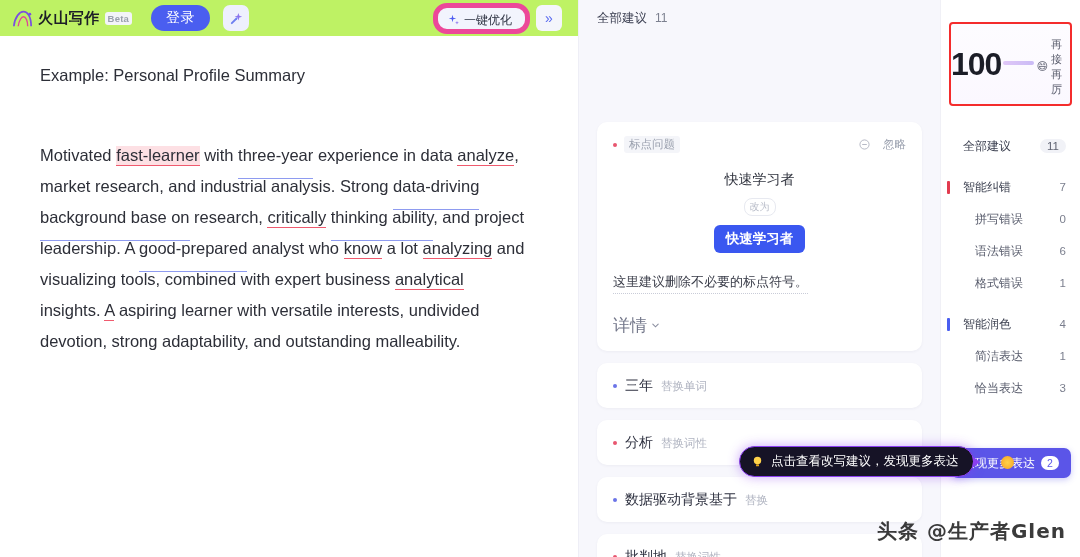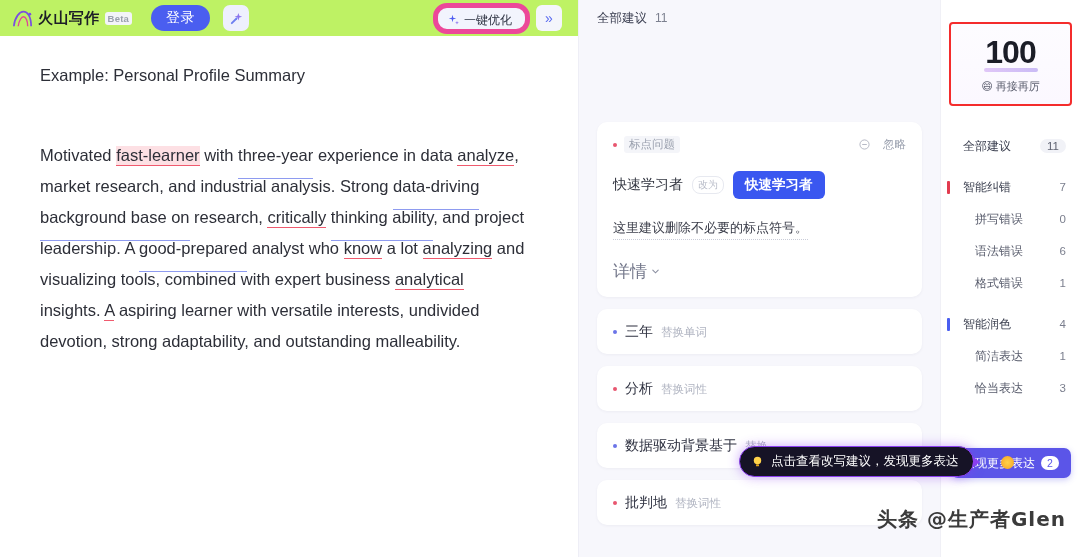--- a/index.html
+++ b/index.html
@@ -113,21 +113,21 @@
 
   .card-top { display: flex; align-items: center; }
   .tag {
     font-size: 11.5px; color: #9aa0ae; background: #f4f5f9;
     border-radius: 3px; padding: 1px 5px;
   }
   .ignore {
     margin-left: auto; display: flex; align-items: center; gap: 13px;
     font-size: 11.5px; color: #9aa0ae; cursor: pointer;
   }
-  .repl-row { display: flex; align-items: center; gap: 9px; margin-top: 18px; }
+  .repl-row { display: flex; align-items: center; gap: 9px; margin-top: 18px; flex-direction: column; }
   .repl-old { font-size: 14px; color: #31343f; }
   .repl-arrow {
     font-size: 10px; color: #b8bcc8; border: 1px solid #e7e9f0;
     border-radius: 8px; padding: 1px 5px;
   }
   .repl-new {
     background: #3a57f0; color: #ffffff; font-size: 13.5px;
     border-radius: 6px; padding: 5px 12px; cursor: pointer; font-weight: bold;
   }
   .card-desc {
@@ -160,21 +160,21 @@
 
   
   .side-col {
     width: 140px; height: 557px; background: #ffffff;
     border-left: 1px solid #f0f0f6; position: relative;
   }
   .score-box {
     margin: 22px 8px 0 8px; border: 2.5px solid #f42c2c;
     border-radius: 4px; height: 84px;
     background: linear-gradient(180deg,#fdfcff 0%, #fbf8ff 100%);
-    display: flex; flex-direction: column; align-items: center;
+    display: flex; flex-direction: row; align-items: center;
     justify-content: center; gap: 2px;
   }
   .score-num {
     font-size: 32px; font-weight: bold; color: #1b1d27;
     letter-spacing: -1px; line-height: 34px; position: relative;
   }
   .score-underline {
     width: 54px; height: 4px; border-radius: 2px;
     background: linear-gradient(90deg,#d7b6f5,#b9a6f2);
     margin-top: -3px; opacity: .75;
@@ -214,21 +214,21 @@
     font-size: 10.5px; padding: 0 6px; line-height: 14px;
   }
   .discover-dot {
     position: absolute; width: 13px; height: 13px; border-radius: 50%;
     background: radial-gradient(circle,#ffd24a,#f7a021);
     left: 50px; top: 8px;
   }
 
   
   .watermark {
-    position: absolute; right: 14px; bottom: 24px;
+    position: absolute; right: 14px; bottom: 12px;
     font-size: 20px; font-weight: bold; color: #2b2b2b;
     letter-spacing: 1px; z-index: 30; opacity: .92;
     font-family: "DejaVu Sans", sans-serif;
   }
 </style>
 </head>
 <body>
 
 <div class="app">
 

